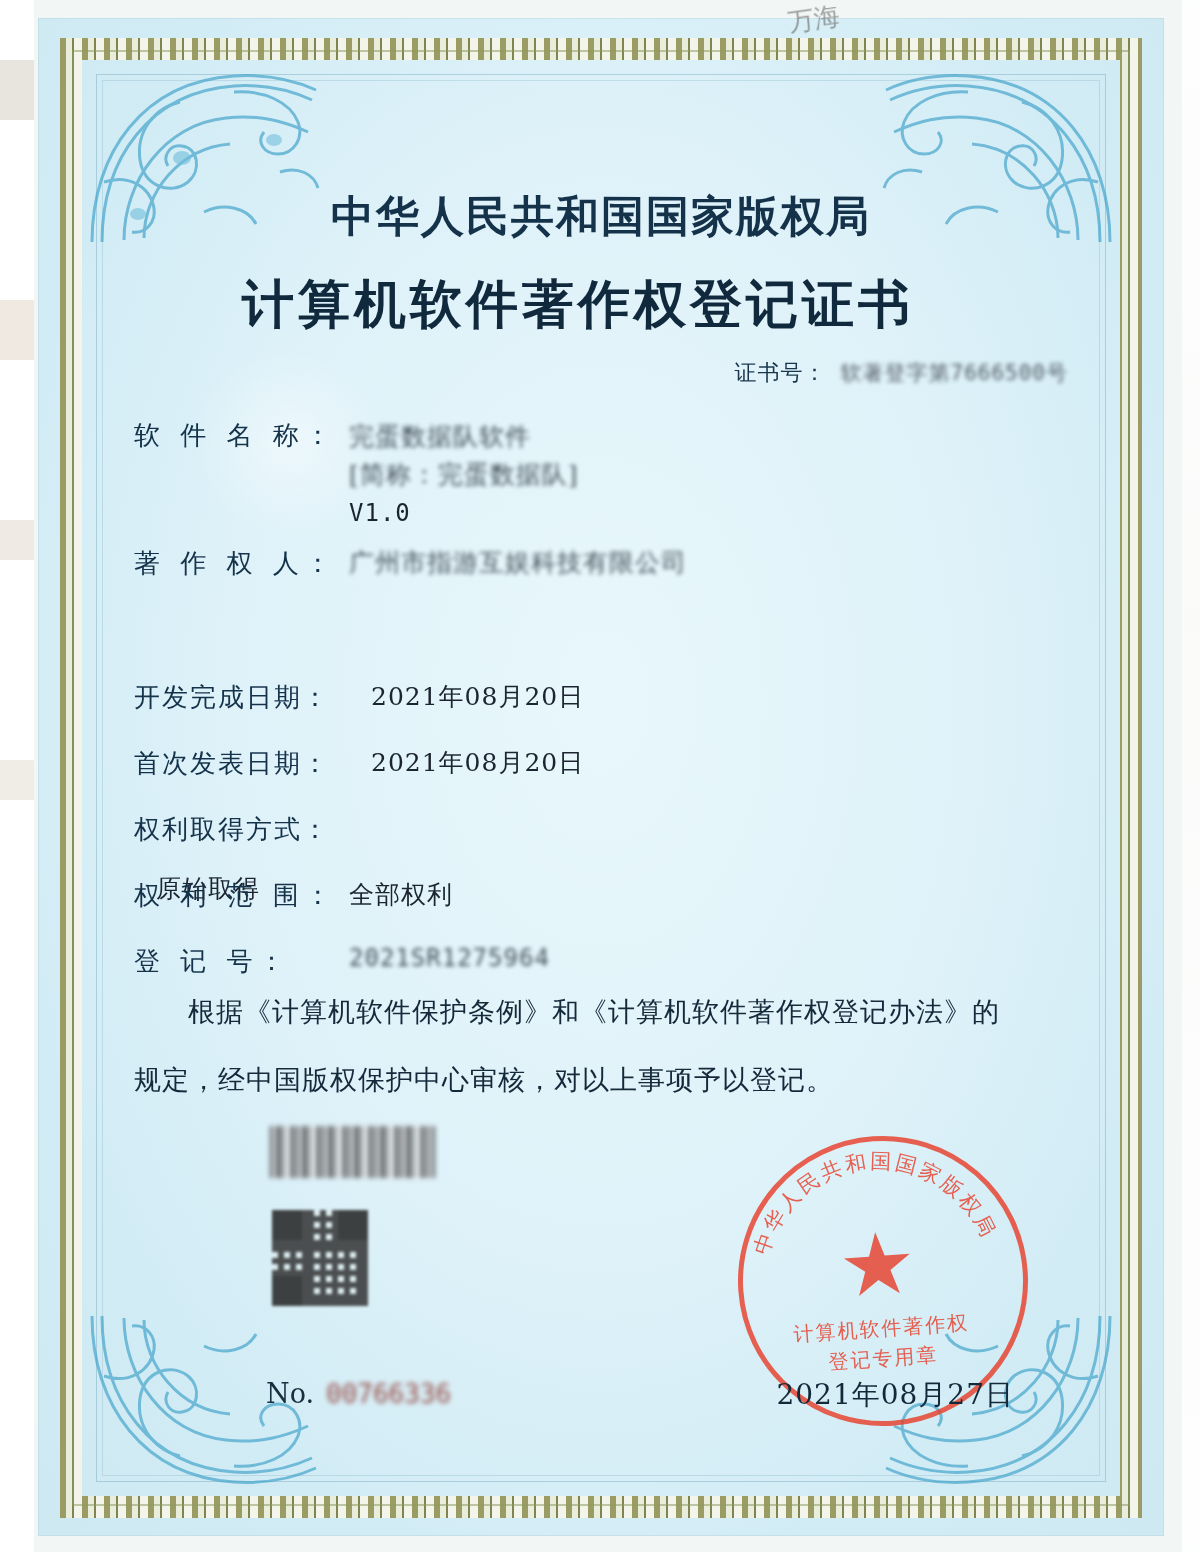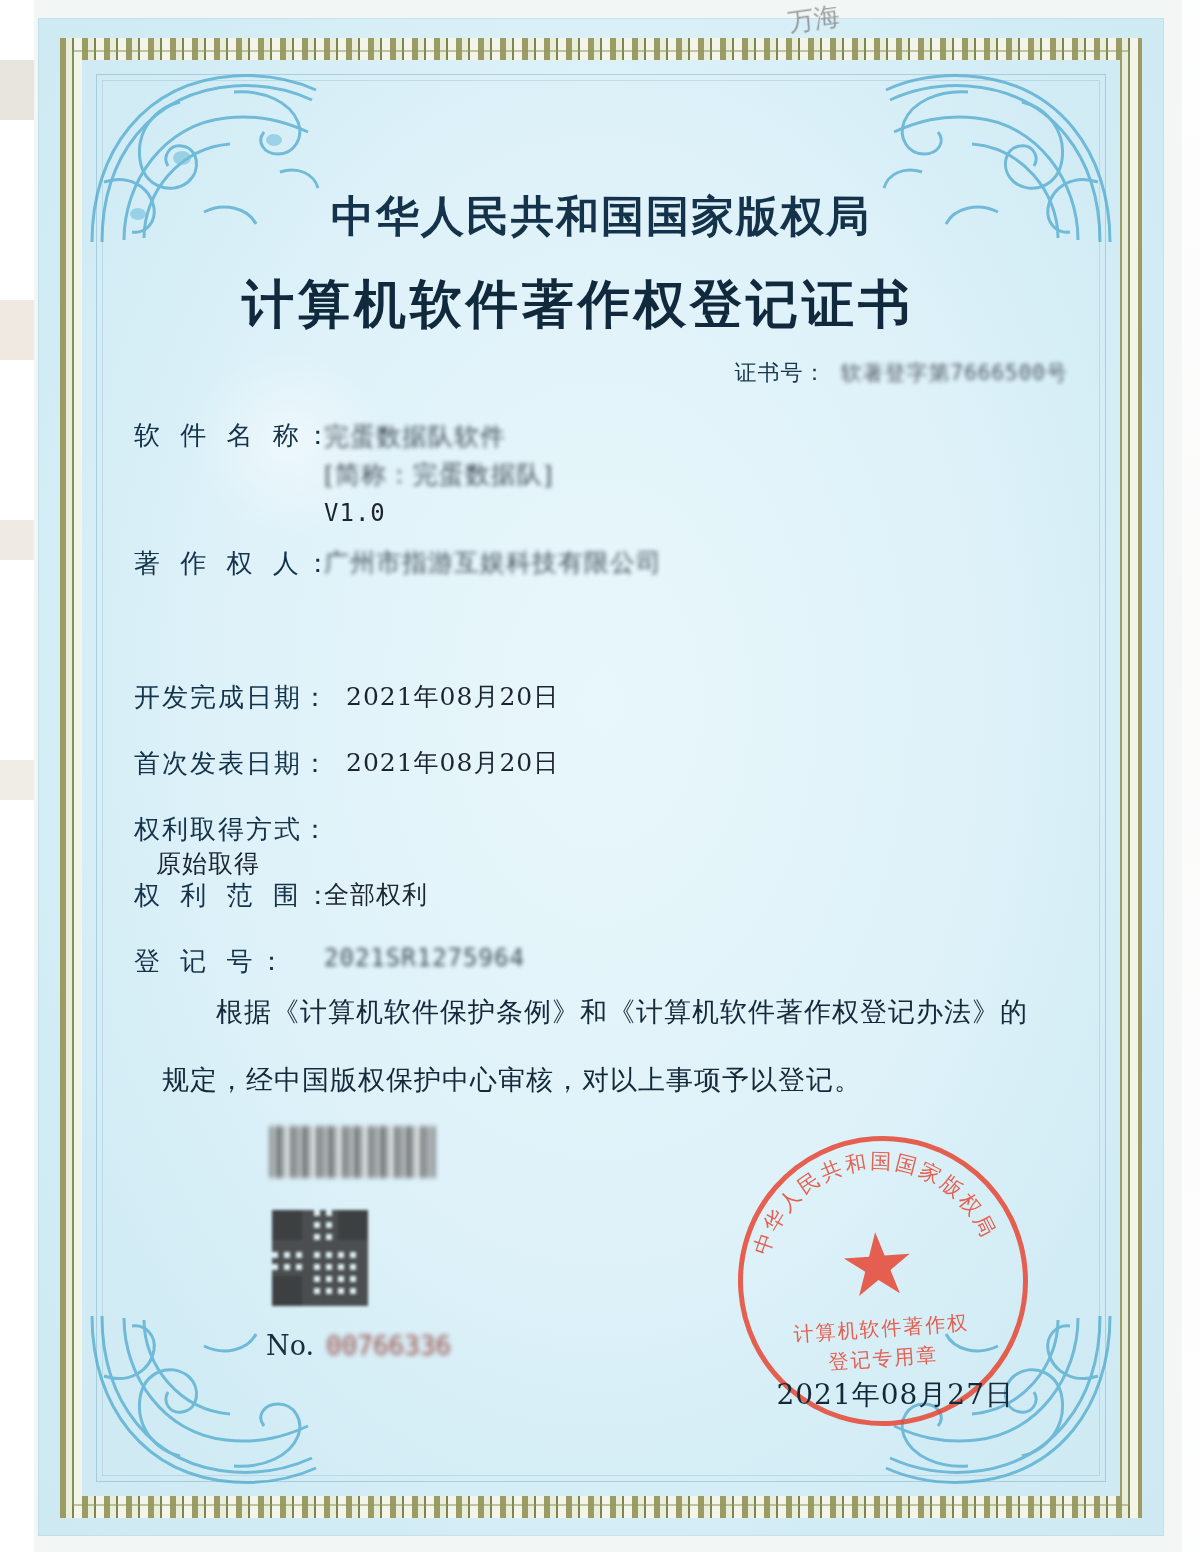--- a/index.html
+++ b/index.html
@@ -91,39 +91,39 @@
   .cert-no-label{
     font-family:"DejaVu Serif","Liberation Serif",serif;
     font-size:22px;color:#17364b;letter-spacing:1px;
   }
   .cert-no-value{
     font-family:"DejaVu Sans Mono","Liberation Mono",monospace;
     font-size:21px;color:#2a2f3a;letter-spacing:1px;
     filter:blur(2.2px);opacity:.8;
   }
 
-  .field{position:absolute;display:flex;align-items:flex-start;}
+  .field{position:absolute;display:flex;align-items:flex-start;gap:25px;}
   .f-label{
     font-family:"DejaVu Serif","Liberation Serif",serif;
     font-size:26px;color:#14324a;width:190px;letter-spacing:6px;
     white-space:nowrap;
   }
   .f-label.tight{letter-spacing:2px;}
   .f-value{
     font-family:"DejaVu Serif","Liberation Serif",serif;
     font-size:25px;color:#1b2430;letter-spacing:1px;
   }
   .f-value.blur{filter:blur(2.3px);opacity:.82;}
   .f-value.mono{font-family:"DejaVu Sans Mono","Liberation Mono",monospace;font-size:24px;}
   .v-line{line-height:38px;}
 
   .statement{
     position:absolute;left:96px;top:960px;width:950px;
     font-family:"DejaVu Serif","Liberation Serif",serif;
-    font-size:27px;color:#14293a;line-height:68px;letter-spacing:1px;margin-left:28px;
+    font-size:27px;color:#14293a;line-height:68px;letter-spacing:1px;
   }
   .statement .indent{display:inline-block;width:54px;}
 
   
   .barcode{
     position:absolute;left:232px;top:1108px;width:165px;height:52px;
     background:repeating-linear-gradient(90deg,
       #2b2b2b 0px,#2b2b2b 3px,#ffffff 3px,#ffffff 6px,
       #2b2b2b 6px,#2b2b2b 11px,#ffffff 11px,#ffffff 13px,
       #2b2b2b 13px,#2b2b2b 15px,#ffffff 15px,#ffffff 20px,
@@ -172,21 +172,21 @@
     content:"★";font-size:86px;color:#e8402c;
     position:absolute;left:-43px;top:-8px;line-height:86px;
   }
   .seal-bottom{
     position:absolute;left:0;top:172px;width:270px;text-align:center;
     font-family:"DejaVu Serif","Liberation Serif",serif;
     font-size:20px;color:#e8402c;line-height:30px;letter-spacing:2px;
   }
 
   .no-row{
-    position:absolute;left:228px;top:1312px;display:flex;align-items:baseline;gap:12px;
+    position:absolute;left:228px;top:1360px;display:flex;align-items:baseline;gap:12px;
   }
   .no-label{
     font-family:"DejaVu Serif","Liberation Serif",serif;font-size:27px;color:#16303f;
   }
   .no-value{
     font-family:"DejaVu Sans Mono","Liberation Mono",monospace;font-size:26px;color:#8a2b22;
     filter:blur(2.4px);opacity:.85;
   }
   .issue-date{
     position:absolute;right:150px;top:1358px;

